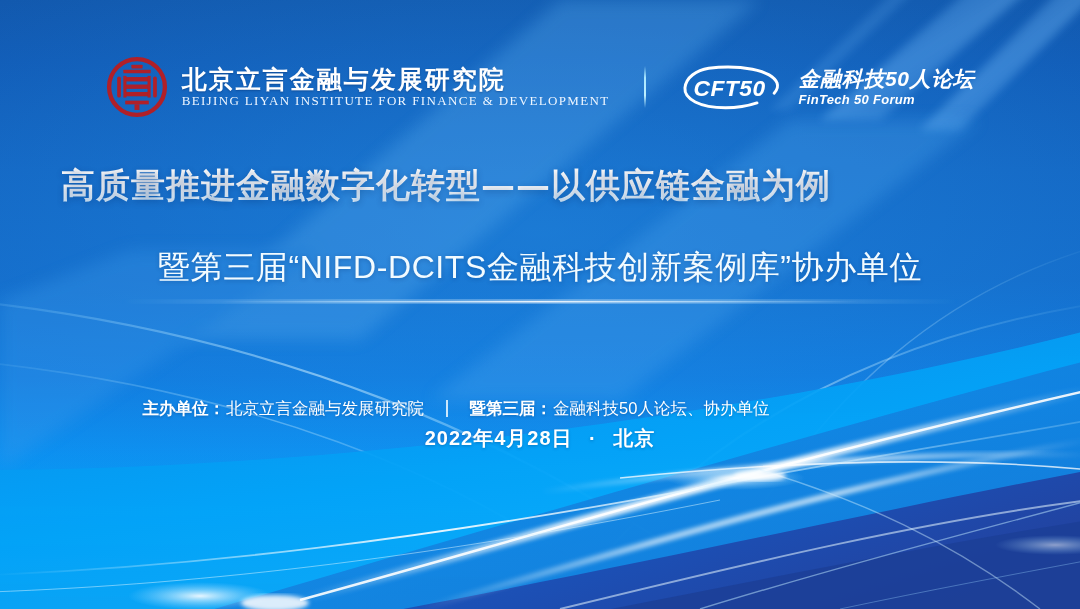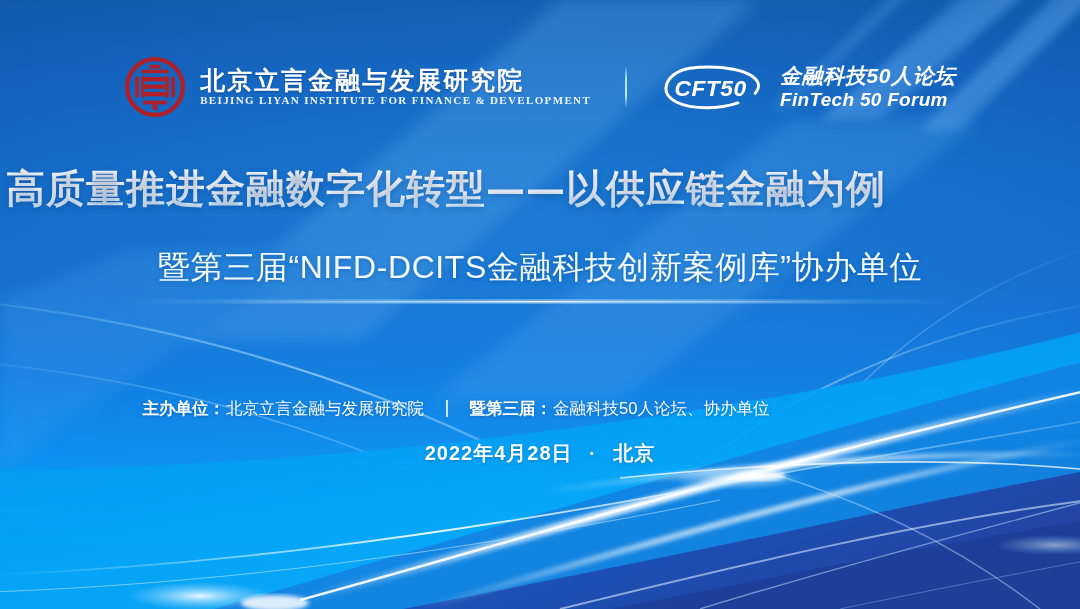--- a/index.html
+++ b/index.html
@@ -23,55 +23,55 @@
 
   
   .header{position:absolute;left:0;top:48px;width:1080px;height:78px;
     display:flex;align-items:center;justify-content:center;gap:0;}
   .logo-left{display:flex;align-items:center;gap:14px;}
   .seal{width:62px;height:62px;flex:0 0 62px;}
   .left-text{display:flex;flex-direction:column;justify-content:center;gap:2px;}
   .left-cn{font-size:25px;font-weight:700;color:#ffffff;letter-spacing:2.0px;line-height:1;
     text-shadow:0 1px 2px rgba(0,30,80,.35);white-space:nowrap;}
   .left-en{font-family:"Liberation Serif","DejaVu Serif",serif;
-    font-size:11px;font-weight:700;color:#eef6ff;letter-spacing:1.35px;line-height:1;white-space:nowrap;}
+    font-size:13px;font-weight:400;color:#eef6ff;letter-spacing:1.35px;line-height:1;white-space:nowrap;}
 
   .divider{width:2px;height:42px;margin:0 34px;
     background:linear-gradient(180deg,rgba(140,225,255,0) 0%,#a9e6ff 28%,#bdefff 70%,rgba(140,225,255,0) 100%);}
 
   .logo-right{display:flex;align-items:center;gap:15px;font-style:italic;}
   .cft-mark{width:104px;height:52px;flex:0 0 104px;}
   .right-text{display:flex;flex-direction:column;justify-content:center;gap:4px;}
   .right-cn{font-size:21px;font-weight:700;color:#ffffff;letter-spacing:.6px;line-height:1;white-space:nowrap;}
-  .right-en{font-size:19px;font-weight:700;color:#ffffff;letter-spacing:.3px;line-height:1;white-space:nowrap;}
+  .right-en{font-size:13px;font-weight:700;color:#ffffff;letter-spacing:.3px;line-height:1;white-space:nowrap;}
 
   
   .title{position:absolute;left:0;top:166px;width:892px;text-align:center;
     font-family:"DejaVu Serif","Liberation Serif",serif;
-    font-size:39px;font-weight:700;letter-spacing:1px;line-height:1.16;
+    font-size:34px;font-weight:700;letter-spacing:1px;line-height:1.16;
     color:#ffffff;
     background:linear-gradient(180deg,#ffffff 0%,#ffffff 52%,#e9f6ff 78%,#cfe9fb 100%);
     -webkit-background-clip:text;background-clip:text;-webkit-text-fill-color:transparent;
     text-shadow:0 2px 6px rgba(4,40,100,.30);
     white-space:nowrap;}
   .subtitle{position:absolute;left:0;top:248px;width:1080px;text-align:center;
     font-size:32px;font-weight:400;letter-spacing:.6px;line-height:1.2;
     color:#f2fbff;text-shadow:0 1px 4px rgba(4,40,100,.30);white-space:nowrap;}
 
   
   .credits{position:absolute;left:0;top:400px;width:912px;
     display:flex;align-items:center;justify-content:center;
     font-size:16.5px;color:#ffffff;line-height:1;white-space:nowrap;
     text-shadow:0 1px 3px rgba(4,40,100,.32);}
   .cred-sep{width:1.5px;height:17px;background:rgba(235,248,255,.85);margin:0 22px;}
   .cred-item{display:inline-flex;align-items:baseline;}
   .cred-label{font-weight:700;}
   .cred-value{font-weight:400;margin-left:1px;}
 
-  .datetime{position:absolute;left:0;top:443px;width:1080px;text-align:center;
+  .datetime{position:absolute;left:0;top:428px;width:1080px;text-align:center;
     font-size:20px;font-weight:700;color:#ffffff;letter-spacing:1px;line-height:1;
     text-shadow:0 1px 3px rgba(4,40,100,.32);white-space:nowrap;}
   .dt-dot{margin:0 10px;font-weight:700;}
 </style>
 </head>
 <body>
 
 <div class="banner">
 
   <div class="bg-base"></div>

